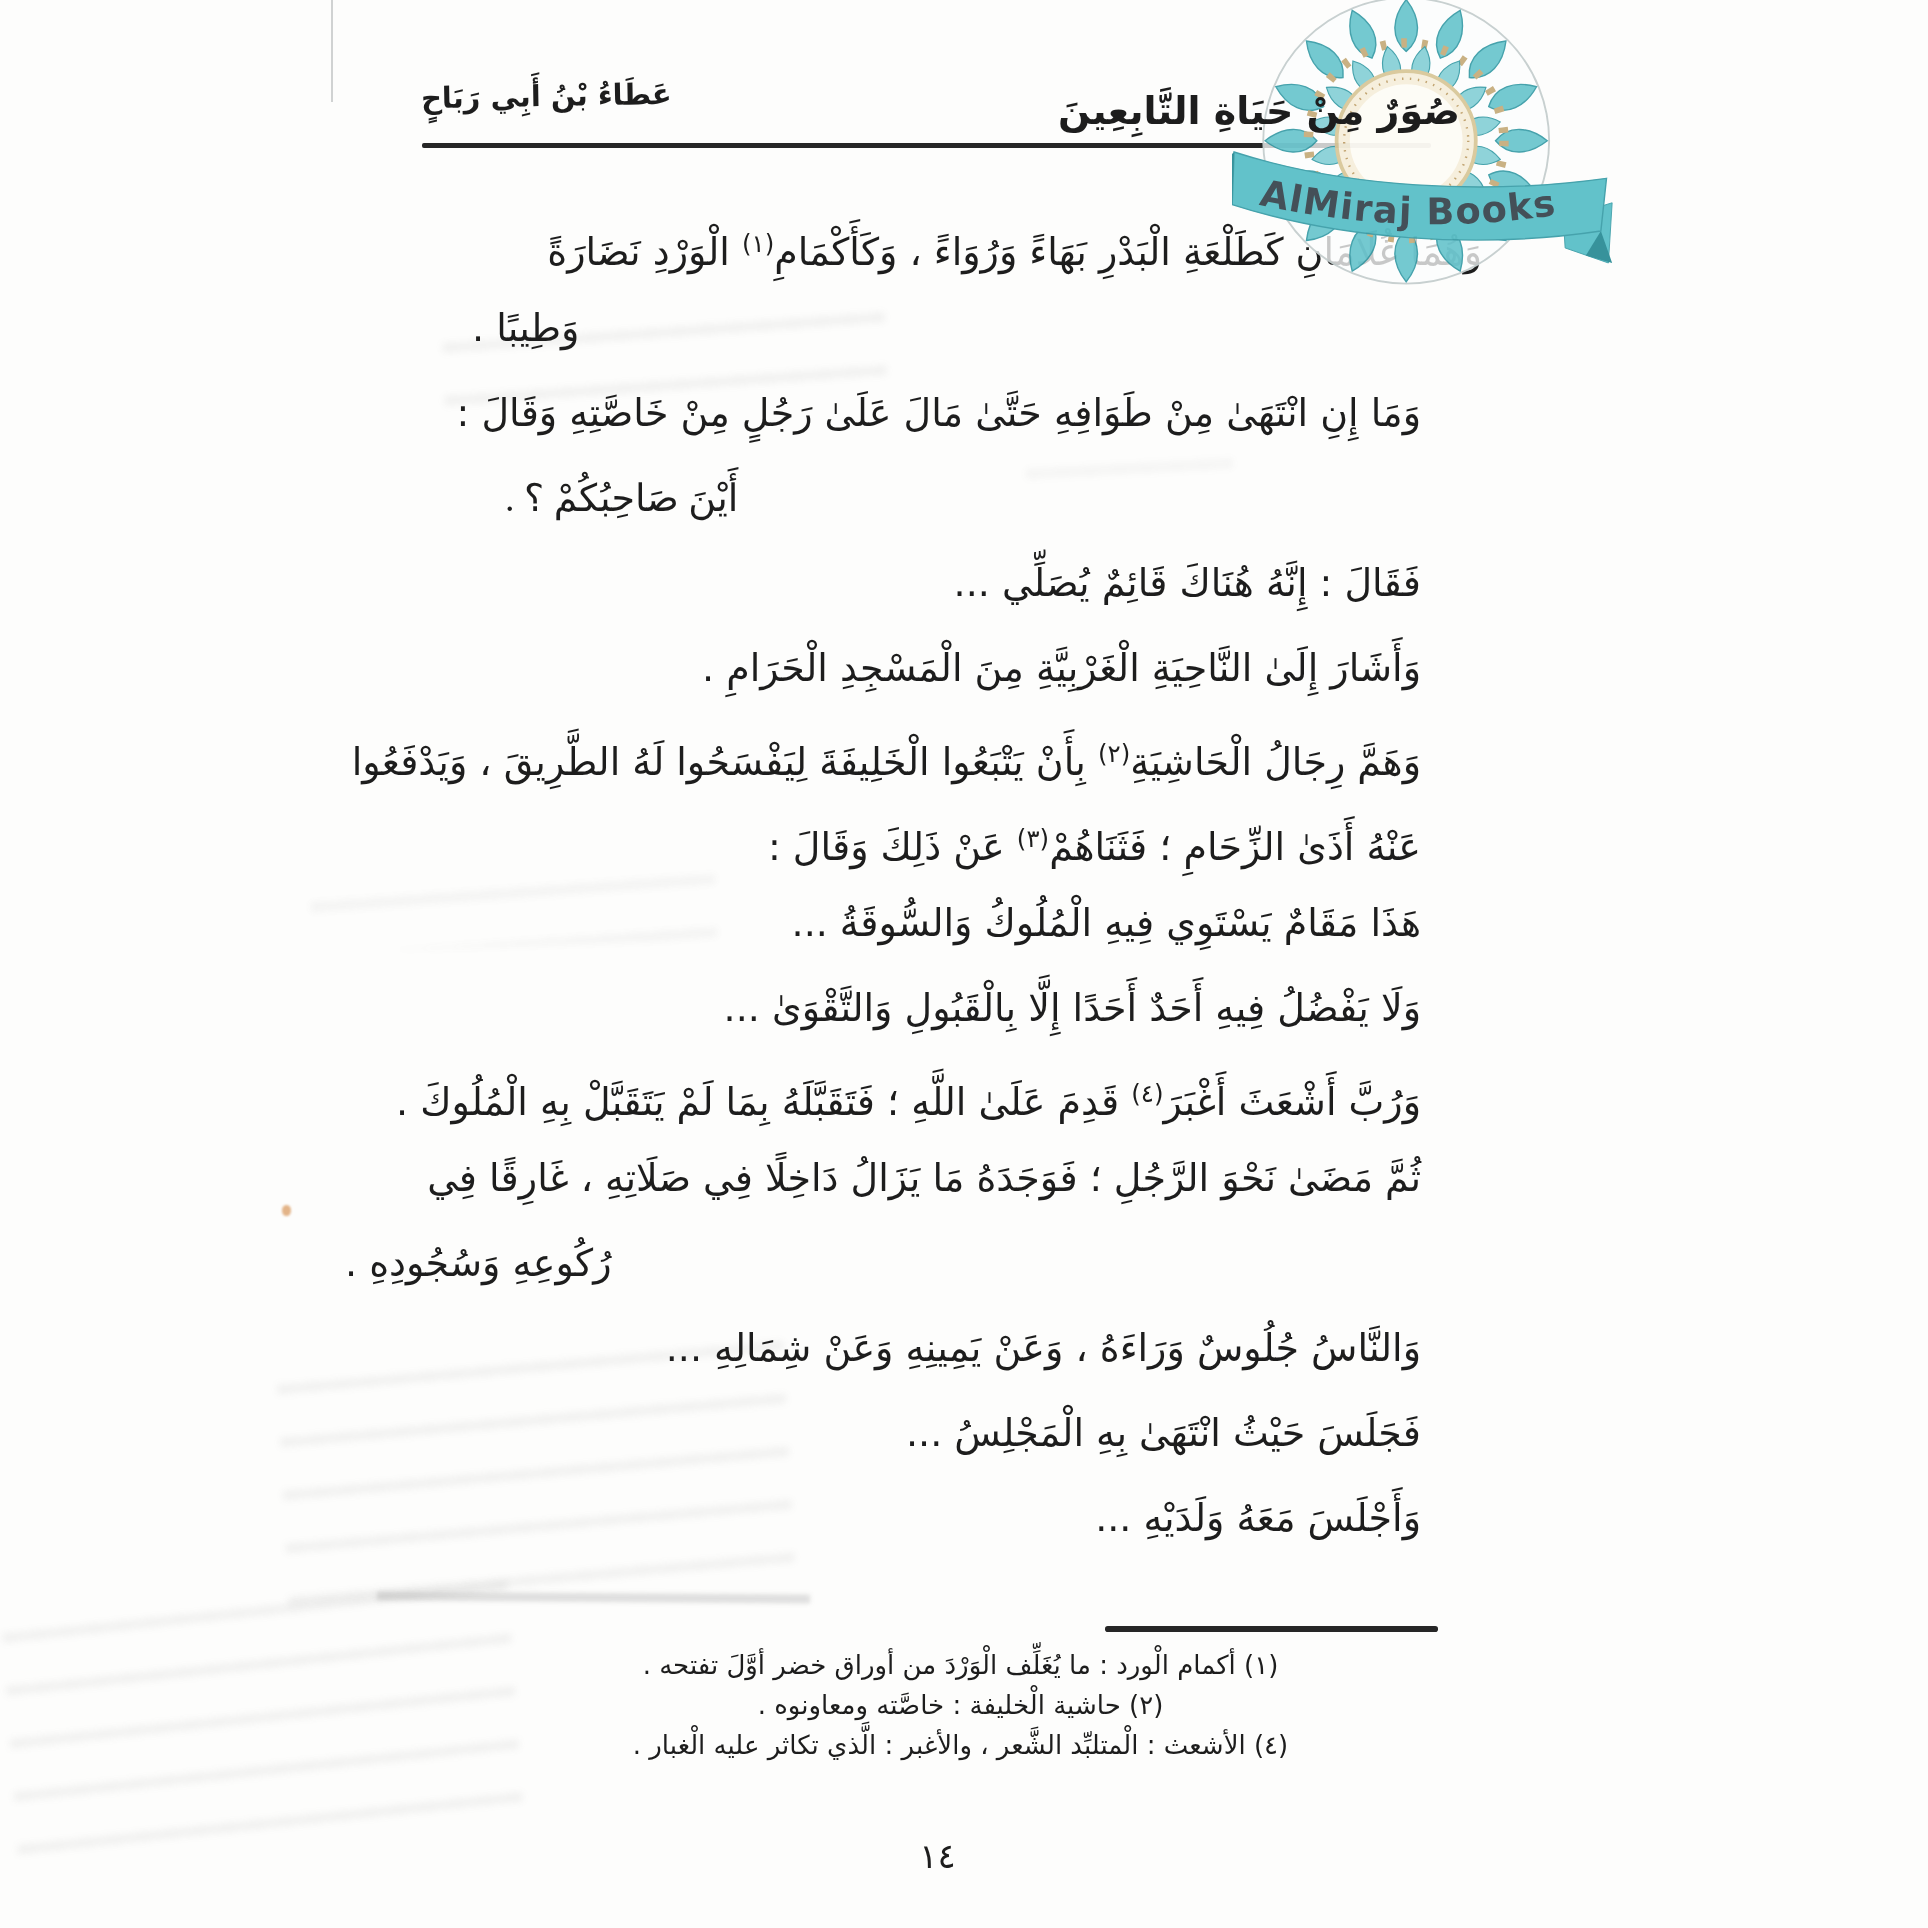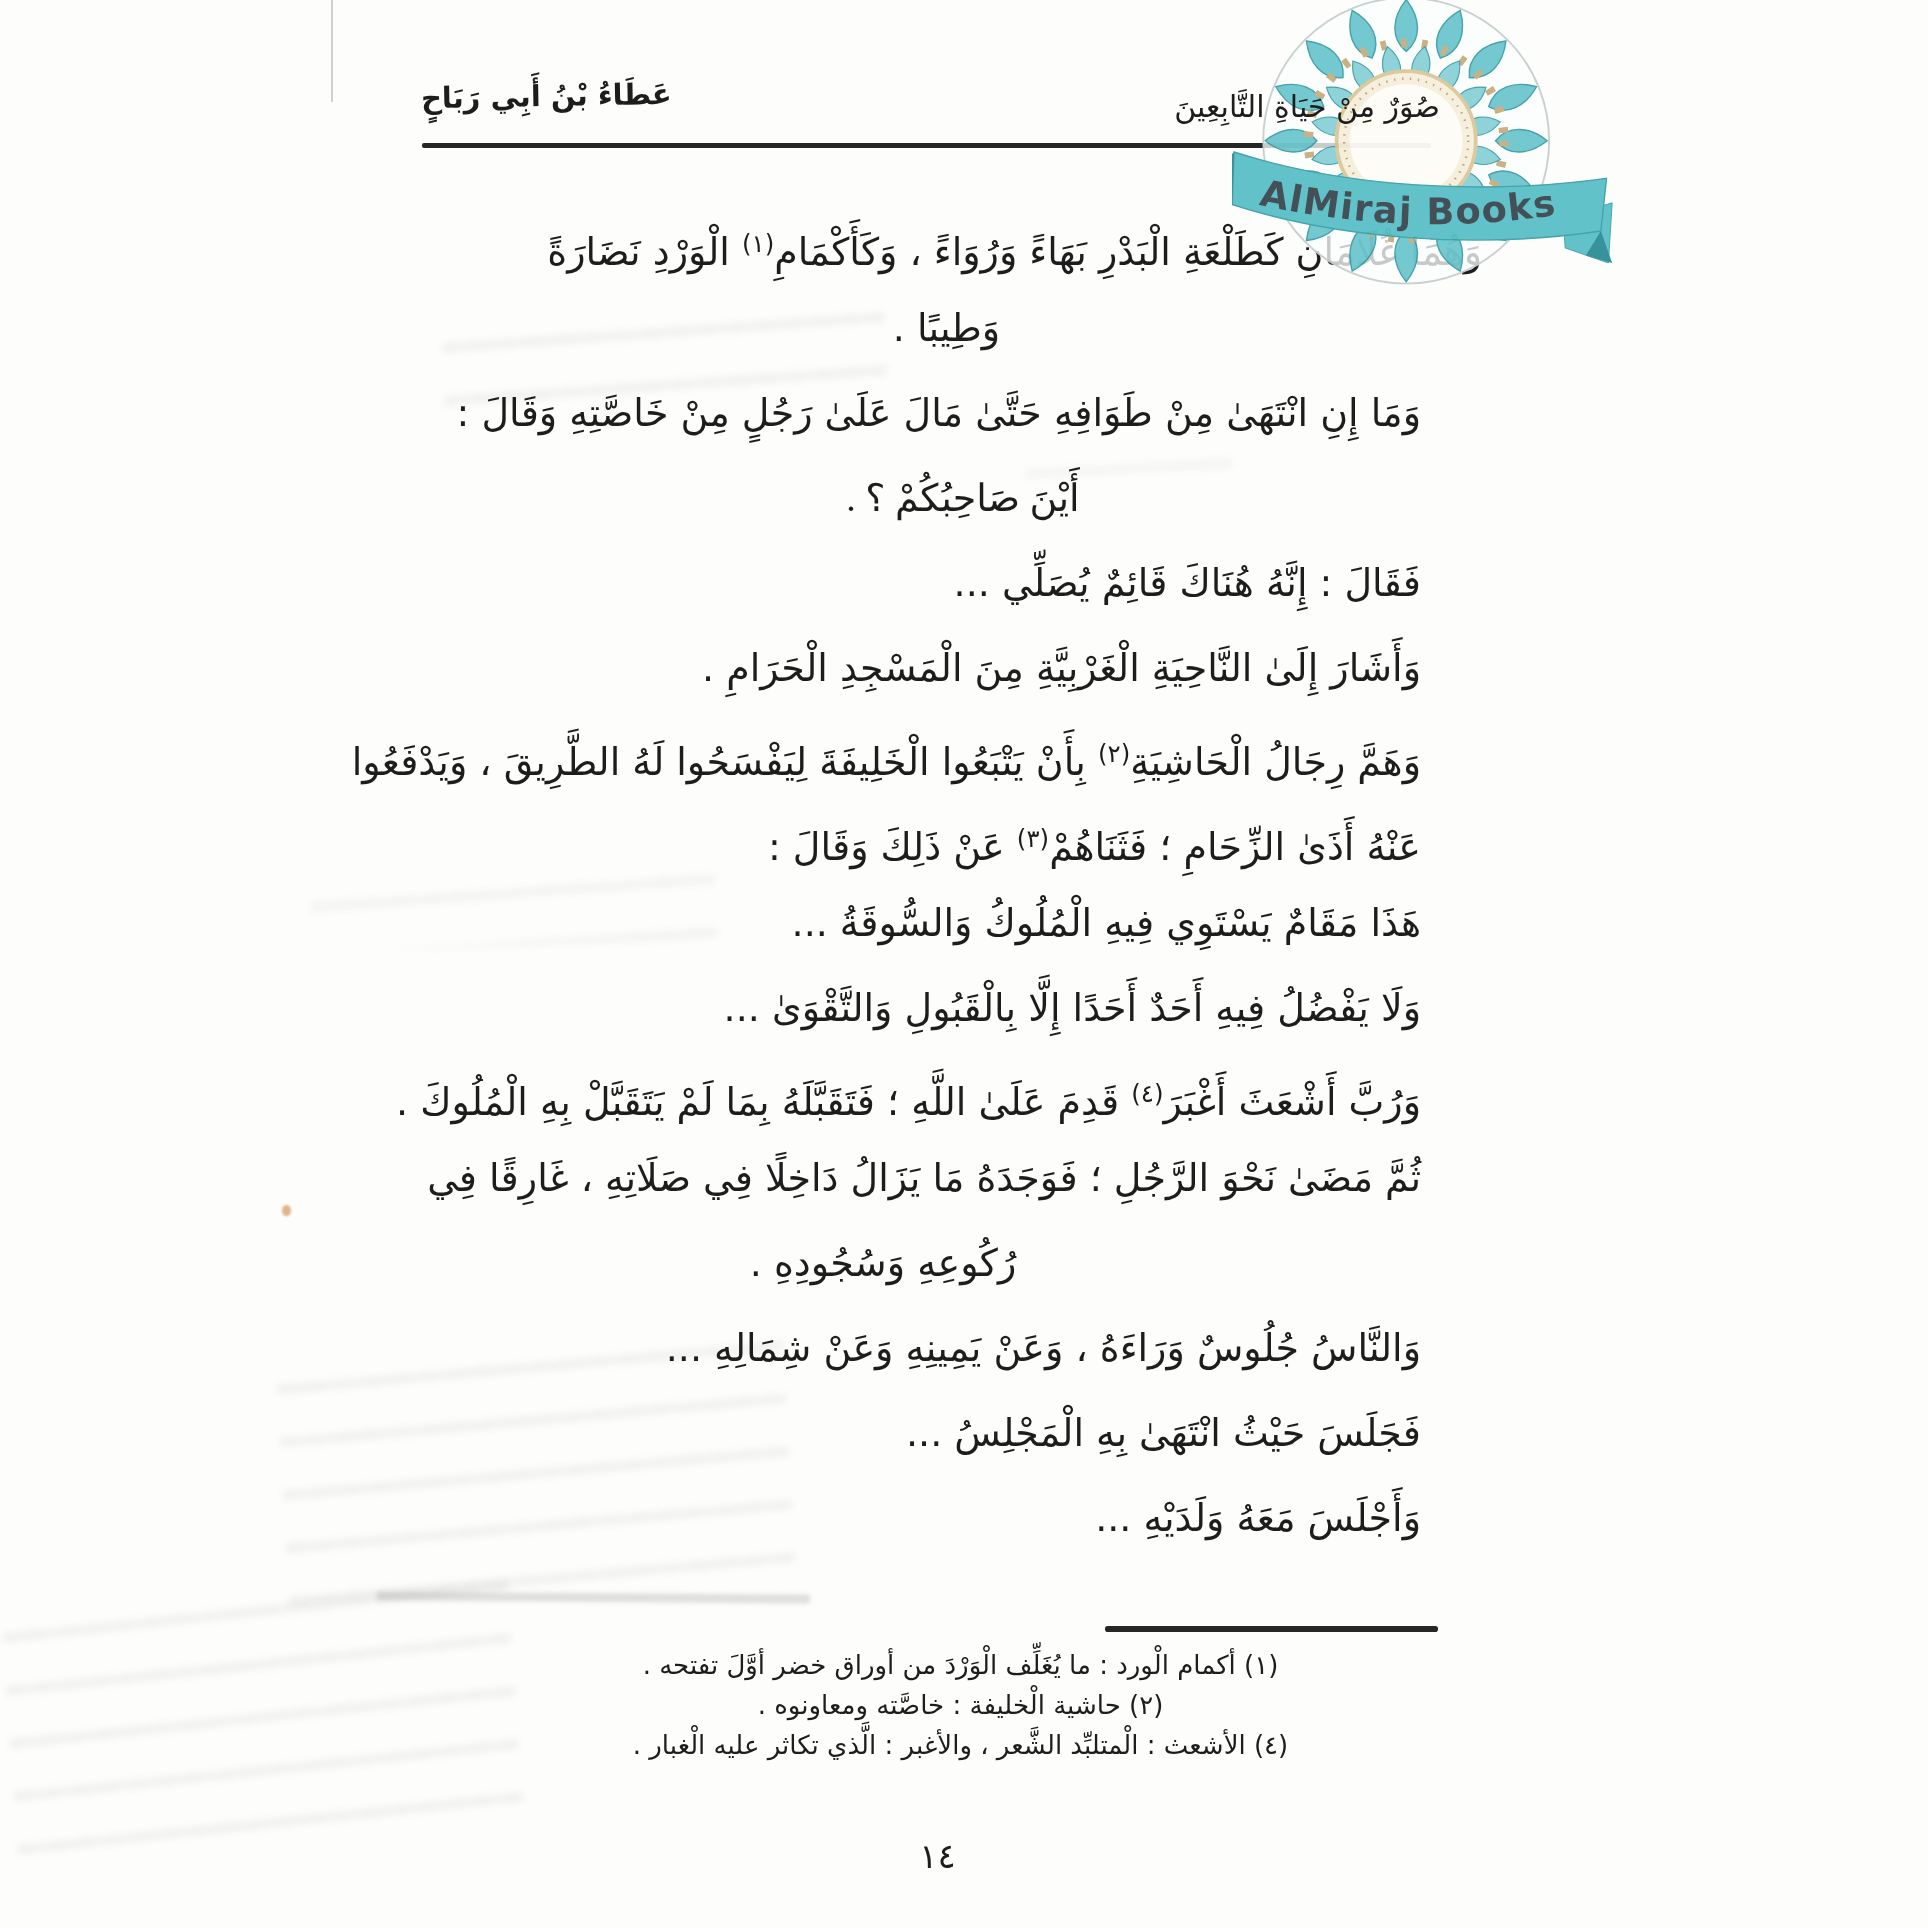--- a/index.html
+++ b/index.html
@@ -4,26 +4,26 @@
 <style>
   html,body{margin:0;padding:0;}
   body{
     width:1928px;height:1928px;position:relative;overflow:hidden;
     background:var(--page_bg,#fdfdfc);
     font-family:"DejaVu Sans",sans-serif;color:var(--ink,#1d1d1d);
   }
   .abs{position:absolute;}
   
   .header-left{left:421px;top:79px;font-size:29px;font-weight:600;direction:rtl;white-space:nowrap;transform:rotate(-1deg);z-index:3;}
-  .header-right{right:488px;top:89px;font-size:30px;font-weight:400;direction:rtl;white-space:nowrap;z-index:7;}
+  .header-right{right:468px;top:89px;font-size:38px;font-weight:700;direction:rtl;white-space:nowrap;z-index:7;}
   .header-rule{left:422px;top:143px;width:1009px;height:4.7px;background:var(--rule,#262626);border-radius:1.9px;z-index:3;}
   
   .body-text{top:201px;right:507px;width:1104px;direction:rtl;z-index:3;}
   .bline{height:85px;line-height:85px;font-size:38px;text-align:right;white-space:nowrap;}
-  .bline.frag{text-align:center;}
+  .bline.frag{text-align:left;}
   .fnref{font-size:24.5px;vertical-align:13px;letter-spacing:0.9px;}
   
   .fnsep{left:1105px;top:1626px;width:333px;height:5.6px;background:var(--rule,#262626);border-radius:2.8px;z-index:3;}
   .footnotes{top:1645px;right:492px;width:951px;direction:rtl;z-index:3;}
   .fnline{line-height:40px;font-size:26px;text-align:center;white-space:nowrap;}
   
   .page-number{left:895px;top:1836px;width:85px;text-align:center;font-size:34px;font-weight:400;z-index:3;}
   
   .logo{left:1232px;top:-5.6px;width:386px;height:316px;z-index:6;opacity:.96;}
   

